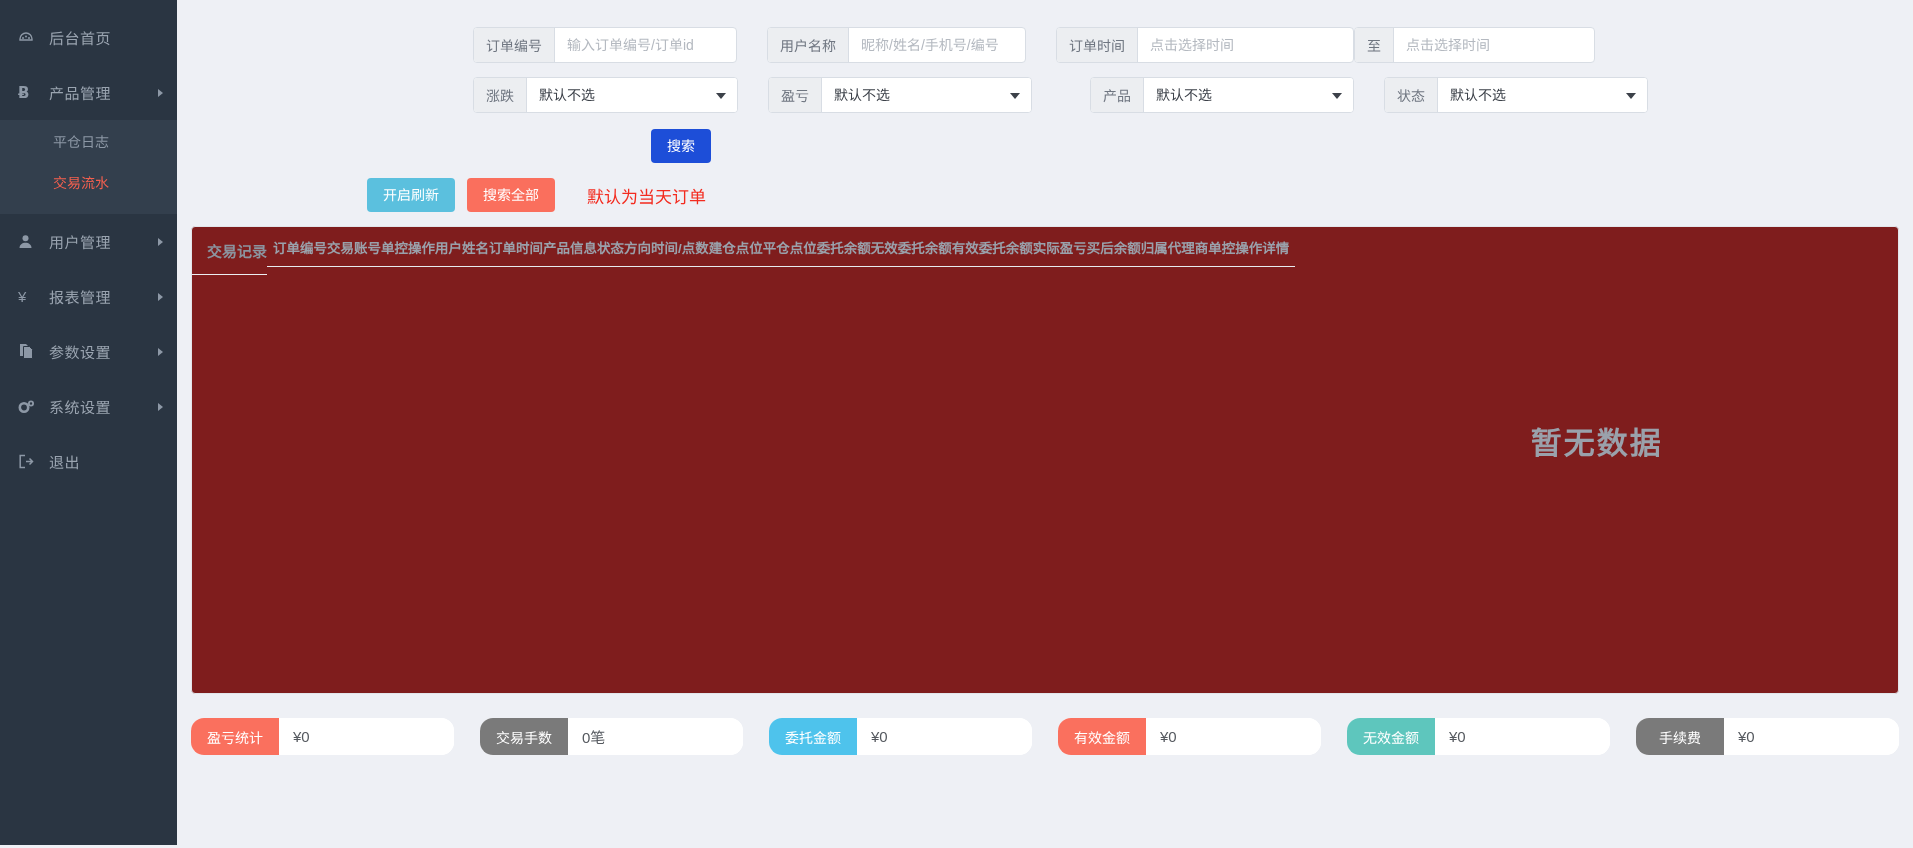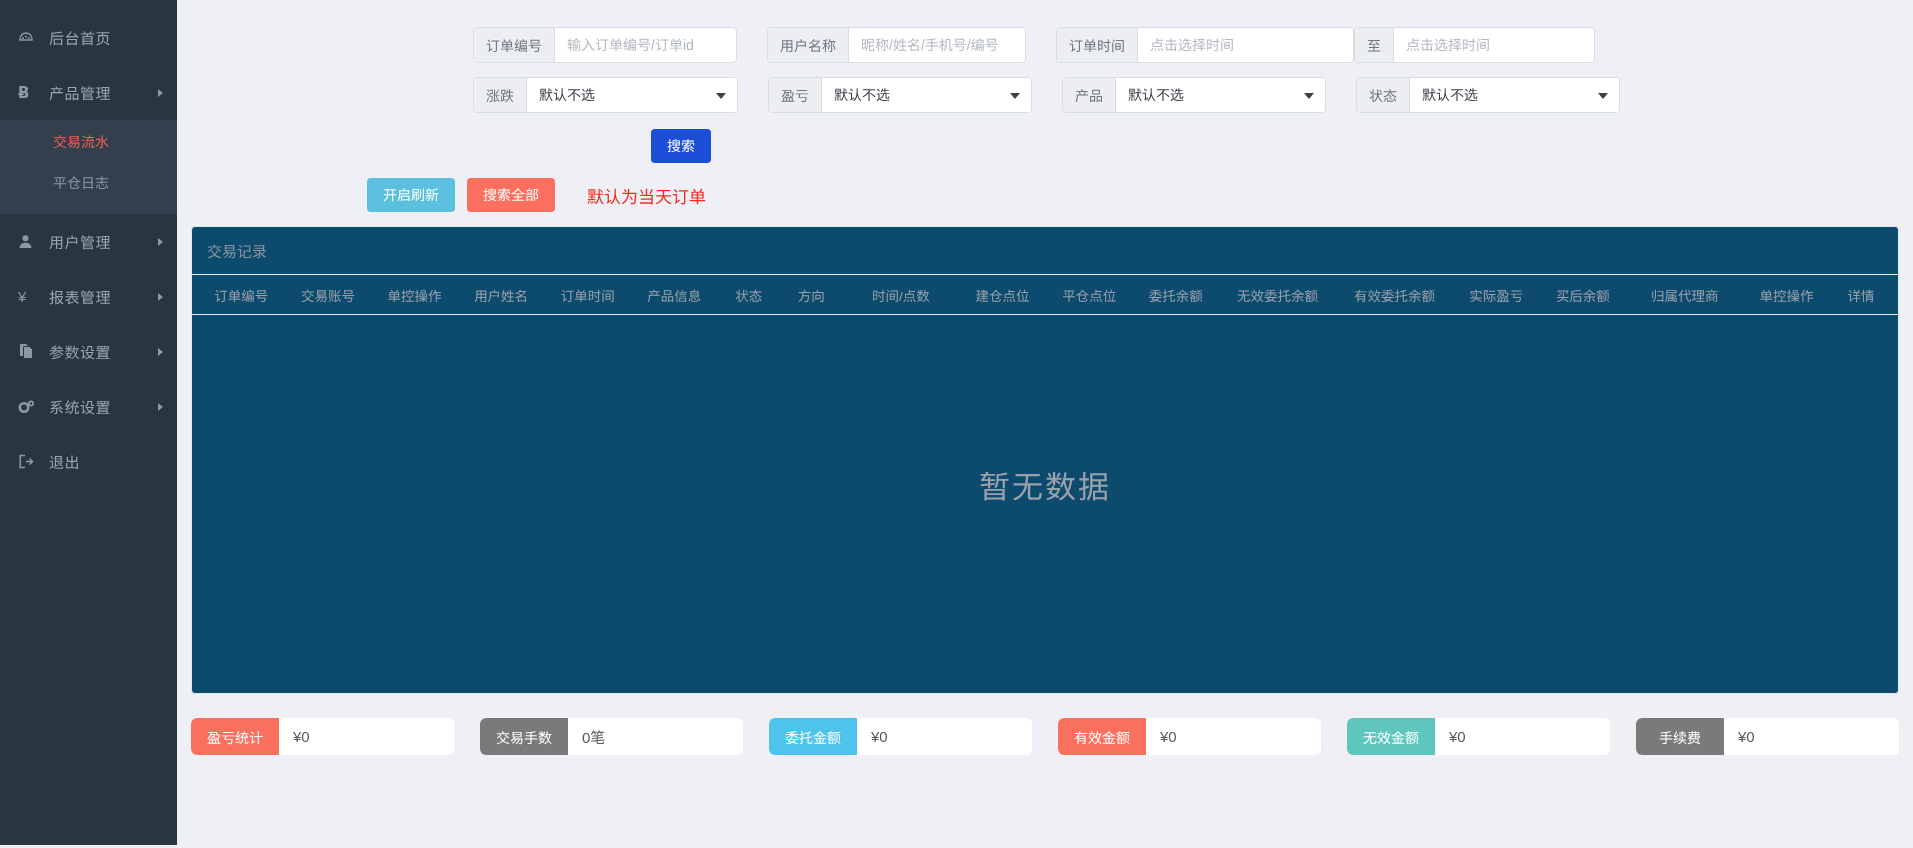--- a/index.html
+++ b/index.html
@@ -162,21 +162,21 @@
     top: 50%;
     margin-top: -2px;
     width: 0; height: 0;
     border-left: 5px solid transparent;
     border-right: 5px solid transparent;
     border-top: 6px solid #3c4149;
     pointer-events: none;
   }
   .sel-zd { width: 265px; }
   .sel-yk { width: 264px; }
-  .sel-cp { width: 264px; }
+  .sel-cp { width: 264px; margin-left: 28px; }
   .sel-zt { width: 264px; margin-right: 0; }
 
   .btn {
     border: 0;
     border-radius: 4px;
     color: #fff;
     font-size: 14px;
     font-family: inherit;
     cursor: pointer;
     padding: 0 16px;
@@ -203,27 +203,28 @@
   .hint {
     color: #f32b1f;
     font-weight: normal;
     font-size: 17px;
     margin-left: 20px;
   }
 
   
   .card {
     margin: 8px 14px 0 14px;
-    background: #0c4a6e;
+    background: #7f1d1d;
     border: 1px solid #e2e5ea;
     border-radius: 4px;
     height: 468px;
     display: flex;
-    flex-direction: column;
+    flex-direction: row;
     overflow: hidden;
+    font-weight: bold;
   }
   .card-title {
     height: 48px;
     display: flex;
     align-items: center;
     padding-left: 15px;
     color: #8b939e;
     font-size: 15px;
     border-bottom: 1px solid #eceef1;
   }
@@ -257,21 +258,21 @@
   
   .summary {
     display: flex;
     align-items: center;
     margin: 24px 14px 0 14px;
     gap: 26px;
   }
   .stat {
     display: flex;
     height: 37px;
-    border-radius: 6px;
+    border-radius: 13px;
     overflow: hidden;
     flex: 1 1 0;
     background: #fff;
   }
   .stat-label {
     color: #fff;
     font-size: 14px;
     display: flex;
     align-items: center;
     justify-content: center;
@@ -308,25 +309,25 @@
       <span class="nav-label">后台首页</span>
     </div>
 
     <div class="nav-item">
       <span class="nav-ico glyph-b">Ƀ</span>
       <span class="nav-label">产品管理</span>
       <span class="caret"></span>
     </div>
 
     <div class="nav-group open">
+      <div class="sub-item">
+        <span>平仓日志</span>
+      </div>
       <div class="sub-item active">
         <span>交易流水</span>
-      </div>
-      <div class="sub-item">
-        <span>平仓日志</span>
       </div>
     </div>
 
     <div class="nav-item">
       <span class="nav-ico">
         <svg width="15" height="15" viewBox="0 0 15 15" aria-hidden="true">
           <circle cx="7.5" cy="4.2" r="3" fill="#8d98a6"></circle>
           <path d="M1.5 14c0-3.3 2.7-5.3 6-5.3s6 2 6 5.3z" fill="#8d98a6"></path>
         </svg>
       </span>

